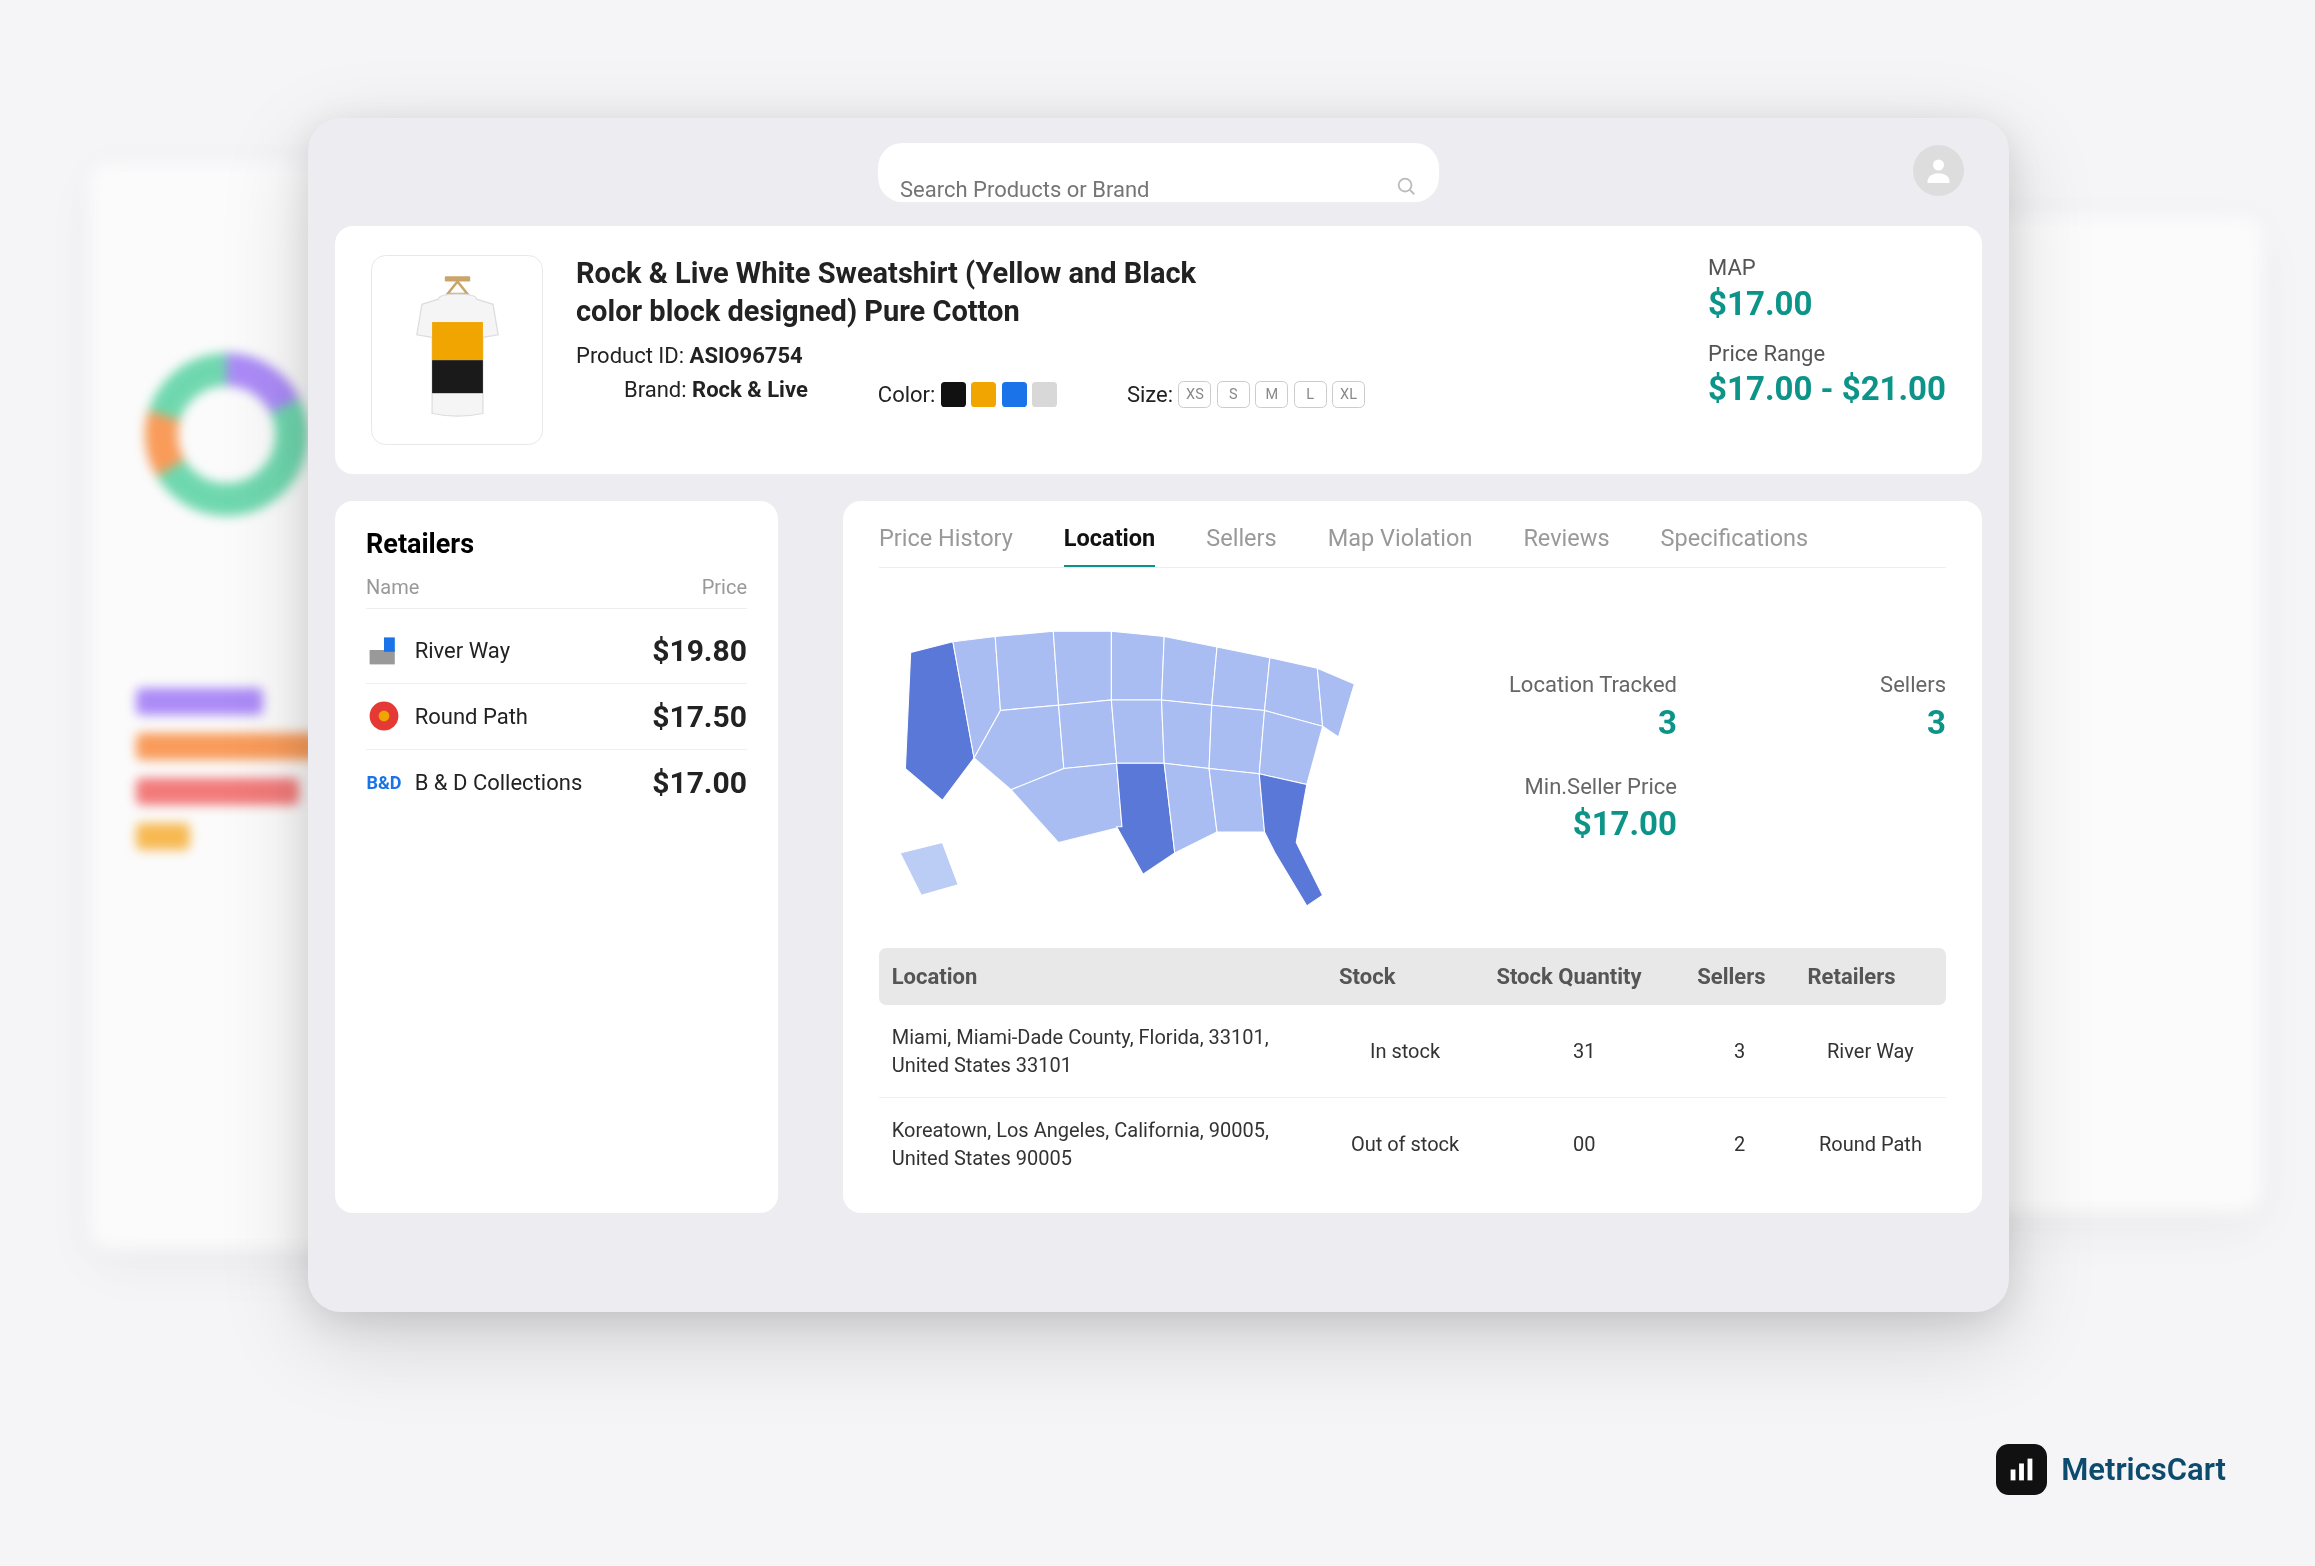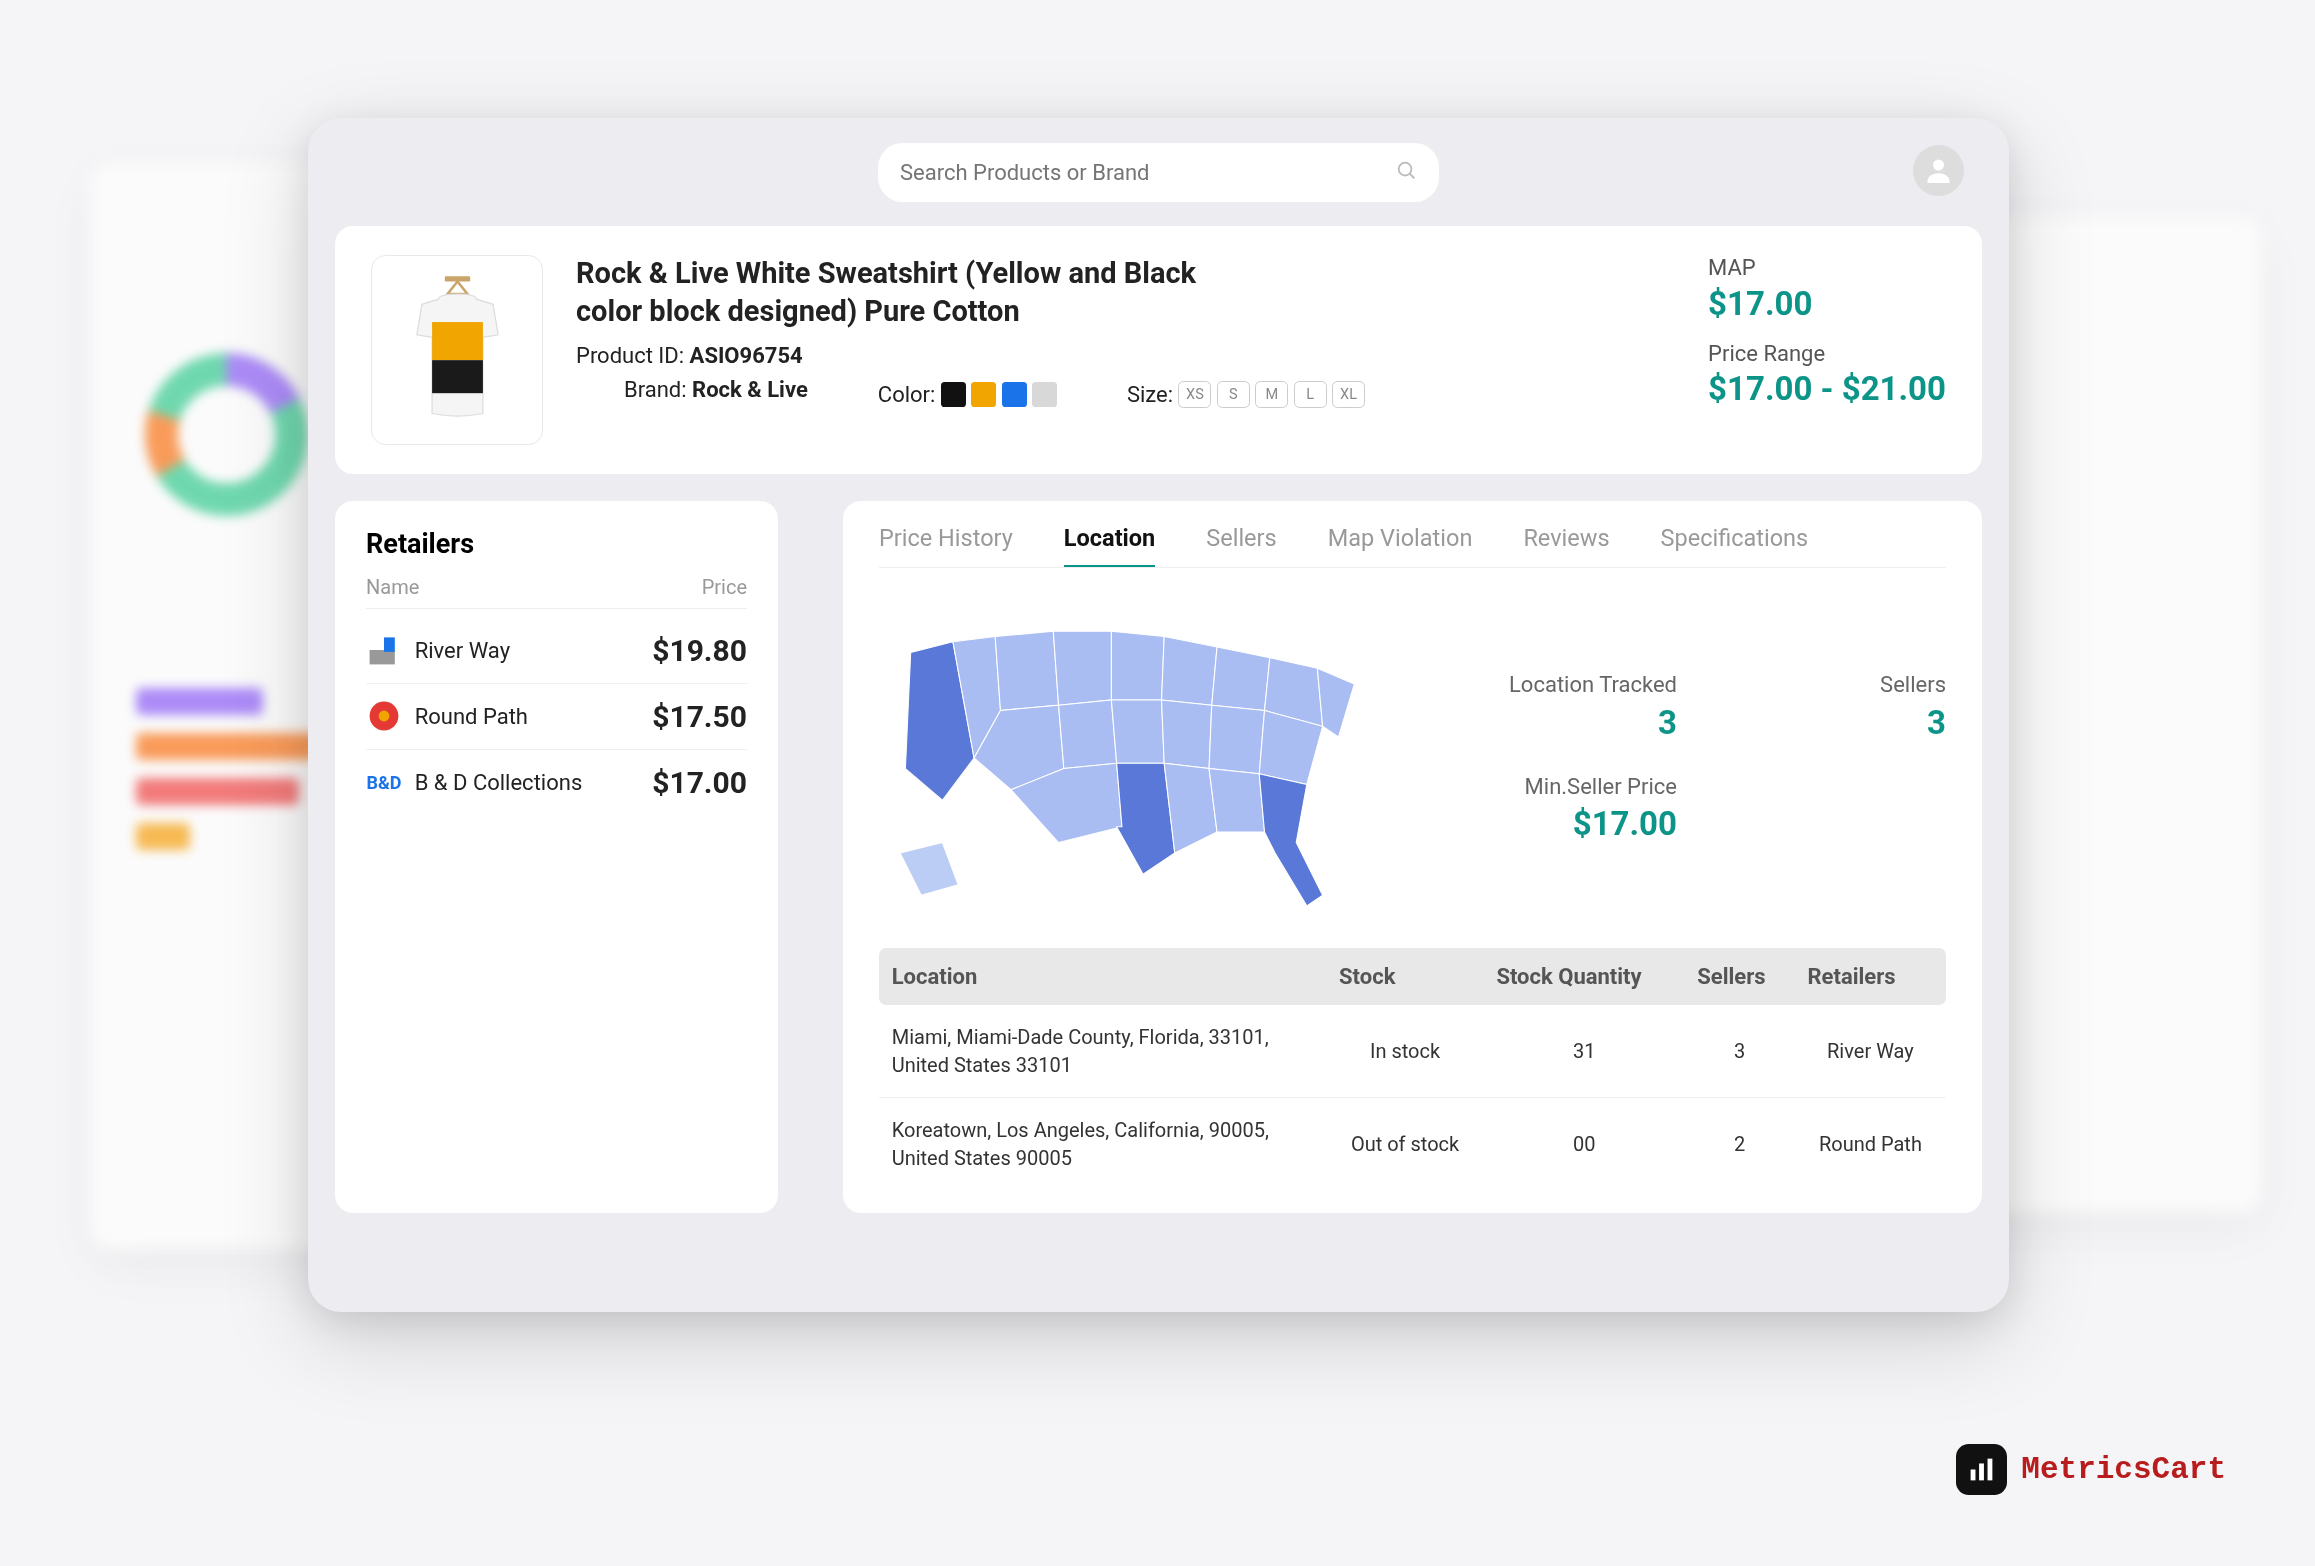--- a/index.html
+++ b/index.html
@@ -18,21 +18,21 @@
 
 
 .window {
   position: absolute; top: 118px; left: 308px; width: 1701px; height: 1194px;
   background: #ececf1; border-radius: 33px;
   box-shadow: 0 27px 90px rgba(0,0,0,0.15), 0 9px 36px rgba(0,0,0,0.1);
   padding: 27px;
 }
 
 .topbar { display: flex; justify-content: center; align-items: center; position: relative; height: 54px; margin-bottom: 27px; }
-.search-box { width: 561px; height: 59px; background: #fff; border-radius: 24.4px; display: flex; align-items: center; padding: 0 22px; position: relative; }
+.search-box { width: 561px; height: 59px; background: #fff; border-radius: 24.4px; display: flex; align-items: flex-end; padding: 0 22px; position: relative; }
 .search-box input { border: 0; outline: 0; font-size: 22px; color: #999; flex: 1; background: transparent; }
 .search-icon { color: #bbb; font-size: 22px; }
 .avatar { position: absolute; right: 18px; top: 0; width: 51px; height: 51px; background: #ddd; border-radius: 50%; display: flex; align-items: center; justify-content: center; }
 .avatar svg { width: 33px; height: 33px; fill: #fff; }
 
 .product-card { background: #fff; border-radius: 18px; padding: 29px 36px; display: flex; gap: 33px; margin-bottom: 27px; }
 .product-img-box { width: 172px; height: 190px; border: 0.9px solid #e8e8e8; border-radius: 14.5px; display: flex; align-items: center; justify-content: center; flex-shrink: 0; }
 .product-svg { width: 127px; height: 154px; }
 .product-info { flex: 1; }
 .product-title { font-size: 29px; font-weight: 700; color: #222; line-height: 1.3; max-width: 651px; margin-bottom: 12.7px; }
@@ -81,21 +81,21 @@
 .loc-table td { padding: 18px 12.7px; color: #333; border-bottom: 0.9px solid #f0f0f0; vertical-align: middle; }
 .loc-table tr:last-child td { border-bottom: 0; }
 .loc-cell { max-width: 380px; line-height: 1.4; }
 .stock-in { color: #2ba84a; }
 .stock-out { color: #e53935; }
 .center { text-align: center; }
 
 .mc-logo { position: absolute; right: 90px; bottom: 72px; display: flex; align-items: center; gap: 14.5px; }
 .mc-icon { width: 51px; height: 51px; background: #111; border-radius: 12.7px; display: flex; align-items: center; justify-content: center; }
 .mc-icon svg { width: 29px; height: 29px; fill: #fff; }
-.mc-text { font-size: 31px; font-weight: 600; color: #b91c1c; font-family: Liberation Mono, monospace; }
+.mc-text { font-size: 31px; font-weight: 600; color: #0c4a6e; }
 </style>
 </head>
 <body>
 
 <div class="bg-panel bg-left"></div>
 <div class="bg-panel bg-right"></div>
 
 <div class="ghost ghost-chart">
   <svg viewBox="0 0 100 100">
       <circle cx="50" cy="50" r="36" fill="none" stroke="#34c98e" stroke-width="18"></circle>

